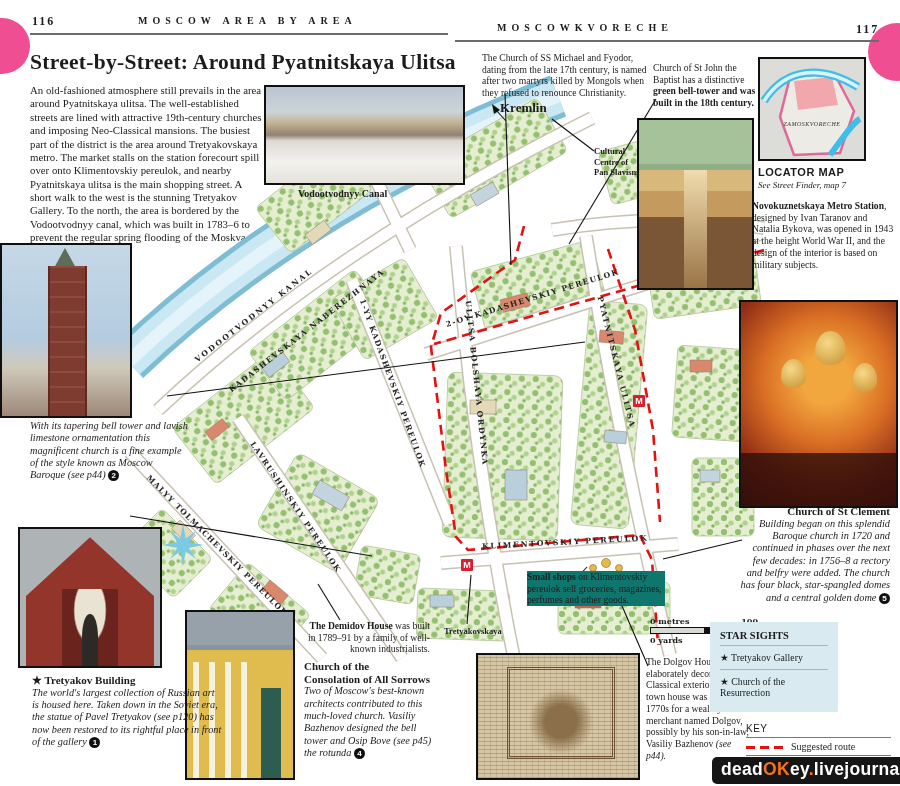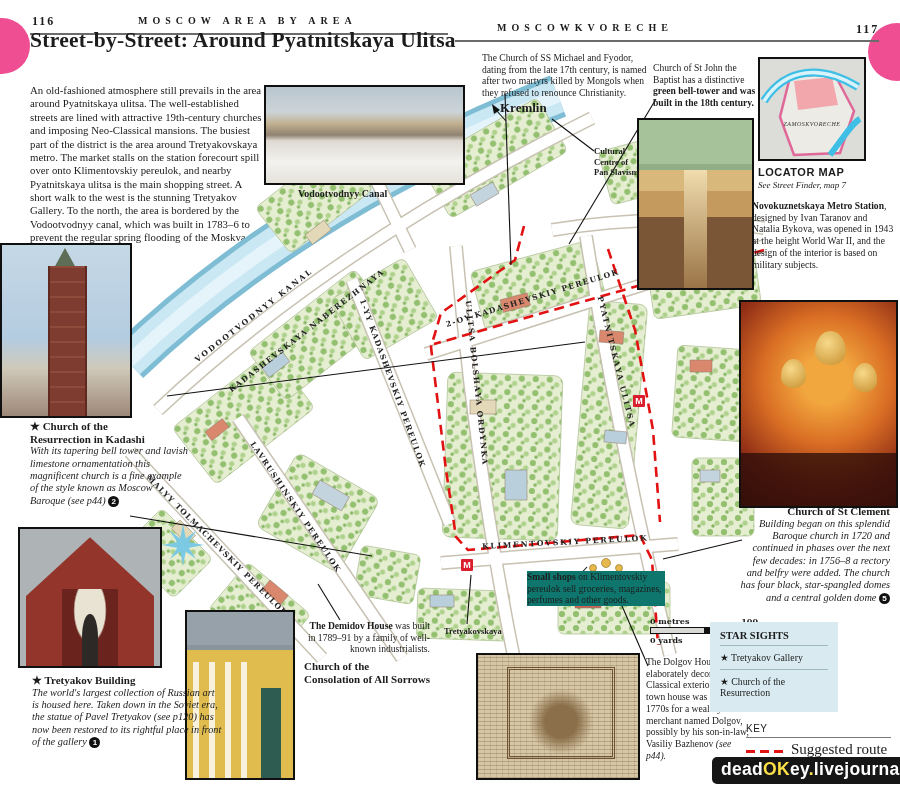--- a/index.html
+++ b/index.html
@@ -48,21 +48,21 @@
        background:repeating-linear-gradient(90deg,#e21212 0 9px,transparent 9px 14px);}
   
   #scalebar{font-family:"DejaVu Serif",serif;font-size:8px;font-weight:bold;z-index:3;}
   #scalebar .bar{height:5px;border:1px solid #101010;display:flex;margin:1px 0;}
   #scalebar .bar .w{flex:1;background:#d8d8d4;}
   #scalebar .bar .b{flex:1;background:#101010;}
   #scalebar .row{display:flex;justify-content:space-between;}
   
   #watermark{background:#161616;border-radius:5px;padding:2px 9px 4px 9px;z-index:10;
        font:bold 17.5px "Liberation Sans",sans-serif;color:#fff;letter-spacing:.3px;}
-  #watermark .red{color:#fde047;}
+  #watermark .red{color:#f97316;}
   
   .ph-canal{width:100%;height:100%;background:linear-gradient(180deg,#b9c6cf 0%,#ccd4d8 26%,#c2b191 38%,#8f8270 50%,#ded9d2 56%,#f3f2ef 78%,#e5e2db 100%);}
   .ph-kadashi{width:100%;height:100%;background:linear-gradient(180deg,#c5d8e6 0%,#b4cce0 55%,#cfc9ba 72%,#9e8878 100%);position:relative;}
   .ph-kadashi .tower{position:absolute;left:36%;top:12%;width:27%;height:88%;
        background:repeating-linear-gradient(0deg,#7e3b2f 0 13px,#8e4a3a 13px 15px);border-left:2px solid #5f291f;border-right:2px solid #5f291f;}
   .ph-kadashi .spire{position:absolute;left:41%;top:2%;width:0;height:0;
        border-left:11px solid transparent;border-right:11px solid transparent;border-bottom:20px solid #5e6e56;}
   .ph-tret{width:100%;height:100%;background:#aeb3b6;position:relative;}
   .ph-tret .facade{position:absolute;left:4%;top:6%;width:92%;height:94%;background:#93352b;
        clip-path:polygon(50% 0,100% 46%,100% 100%,0 100%,0 46%);}
@@ -95,21 +95,21 @@
   <div class="pinktab" style="left:-26px;top:18px;width:56px;height:56px;background:#ef4f92;"></div>
   <div class="pinktab" style="left:868px;top:23px;width:58px;height:58px;background:#ef4f92;"></div>
 
   <div class="abs pgnum" style="left:32px;top:14px;">116</div>
   <div class="abs runhead" style="left:138px;top:15px;">MOSCOW AREA BY AREA</div>
   <div class="abs rule" style="left:30px;top:33px;width:418px;"></div>
   <div class="abs runhead" style="left:497px;top:22px;"><b>MOSCOW</b><span>KVORECHE</span></div>
   <div class="abs pgnum" style="left:856px;top:22px;">117</div>
   <div class="abs rule" style="left:455px;top:40px;width:424px;"></div>
 
-  <div class="abs" id="title" style="left:30px;top:28px;">Street-by-Street: Around Pyatnitskaya Ulitsa</div>
+  <div class="abs" id="title" style="left:30px;top:50px;">Street-by-Street: Around Pyatnitskaya Ulitsa</div>
   <div class="abs" id="intro" style="left:30px;top:84px;">An old-fashioned atmosphere still prevails in the area around Pyatnitskaya ulitsa. The well-established streets are lined with attractive 19th-century churches and imposing Neo-Classical mansions. The busiest part of the district is the area around Tretyakovskaya metro. The market stalls on the station forecourt spill over onto Klimentovskiy pereulok, and nearby Pyatnitskaya ulitsa is the main shopping street. A short walk to the west is the stunning Tretyakov Gallery. To the north, the area is bordered by the Vodootvodnyy canal, which was built in 1783–6 to prevent the regular spring flooding of the Moskva river.</div>
 
   <svg width="900" height="786" viewBox="0 0 900 786" style="position:absolute;left:0;top:0;z-index:1">
     <defs>
       <pattern id="trees" width="14" height="14" patternUnits="userSpaceOnUse">
         <rect width="14" height="14" fill="#e6eed2"></rect>
         <circle cx="4" cy="4" r="3.1" fill="#92c06f"></circle>
         <circle cx="11" cy="9" r="2.6" fill="#aed28c"></circle>
         <circle cx="7" cy="12" r="1.8" fill="#86b763"></circle>
       </pattern>
@@ -265,21 +265,20 @@
       </div>
     </div>
 
   <div class="photo" style="left:0px;top:243px;width:132px;height:175px;">
     <div class="ph-kadashi">
         <div class="spire"></div>
         <div class="tower"></div>
       </div>
   </div>
   <div class="abs" style="left:30px;top:420px;width:160px;z-index:3;">
-    <div class="sight-title"><span class="star">★</span> <span>Church of the</span><br><span>Resurrection in Kadashi</span></div>
     <div class="sight-body"><span>With its tapering bell tower and lavish limestone ornamentation this magnificent church is a fine example of the style known as Moscow Baroque (see p44) </span><span class="num">2</span></div>
   </div>
 
   <div class="photo" style="left:18px;top:527px;width:144px;height:141px;">
     <div class="ph-tret">
         <div class="facade"></div>
         <div class="arch"></div>
         <div class="statue"></div>
       </div>
   </div>
@@ -290,20 +289,21 @@
 
   <div class="photo" style="left:185px;top:610px;width:110px;height:170px;">
     <div class="ph-consol">
         <div class="cols"></div>
         <div class="door"></div>
       </div>
   </div>
   <div class="callout" style="left:302px;top:620px;width:128px;text-align:right;"><b>The Demidov House</b><span> was built in 1789–91 by a family of well-known industrialists.</span></div>
   <div class="abs" style="left:304px;top:660px;width:132px;z-index:3;">
     <div class="sight-title"><span>Church of the</span><br><span>Consolation of All Sorrows</span></div>
+    <div class="sight-body"><span>Two of Moscow's best-known architects contributed to this much-loved church. Vasiliy Bazhenov designed the bell tower and Osip Bove (see p45) the rotunda </span><span class="num">4</span></div>
   </div>
 
   <div class="callout" style="left:527px;top:571px;width:138px;background:#0f766e;"><b>Small shops</b><span> on Klimentovskiy pereulok sell groceries, magazines, perfumes and other goods.</span></div>
 
   <div class="photo" style="left:476px;top:653px;width:164px;height:127px;">
     <div class="ph-dolgov">
         <div class="hatch"></div>
         <div class="orn"></div>
       </div>
   </div>
@@ -339,19 +339,19 @@
 
   <div class="abs" id="starsights" style="left:710px;top:622px;width:128px;font-family:Liberation Serif, serif;">
     <div class="ss-title">STAR SIGHTS</div>
     <div class="ss-item">★ Tretyakov Gallery</div>
     <div class="ss-item">★ Church of the Resurrection</div>
   </div>
 
   <div class="abs" id="keybox" style="left:746px;top:723px;width:145px;">
     <div class="k-title">KEY</div>
     <hr>
-    <div style="font-size:9px;"><span class="dash-sample"></span>&nbsp;&nbsp;<span style="font-family:'Liberation Serif',serif;font-size:15px;">Suggested route</span></div>
+    <div style="font-size:9px;"><span class="dash-sample"></span>&nbsp;&nbsp;<span style="font-family:'Liberation Serif',serif;font-size:10px;">Suggested route</span></div>
     <hr>
   </div>
 
   <div class="abs" id="watermark" style="left:712px;top:757px;"><span>dead</span><span class="red">OK</span><span>ey</span><span class="red">.</span><span>livejournal</span></div>
 
 </div>
 
 </body></html>

